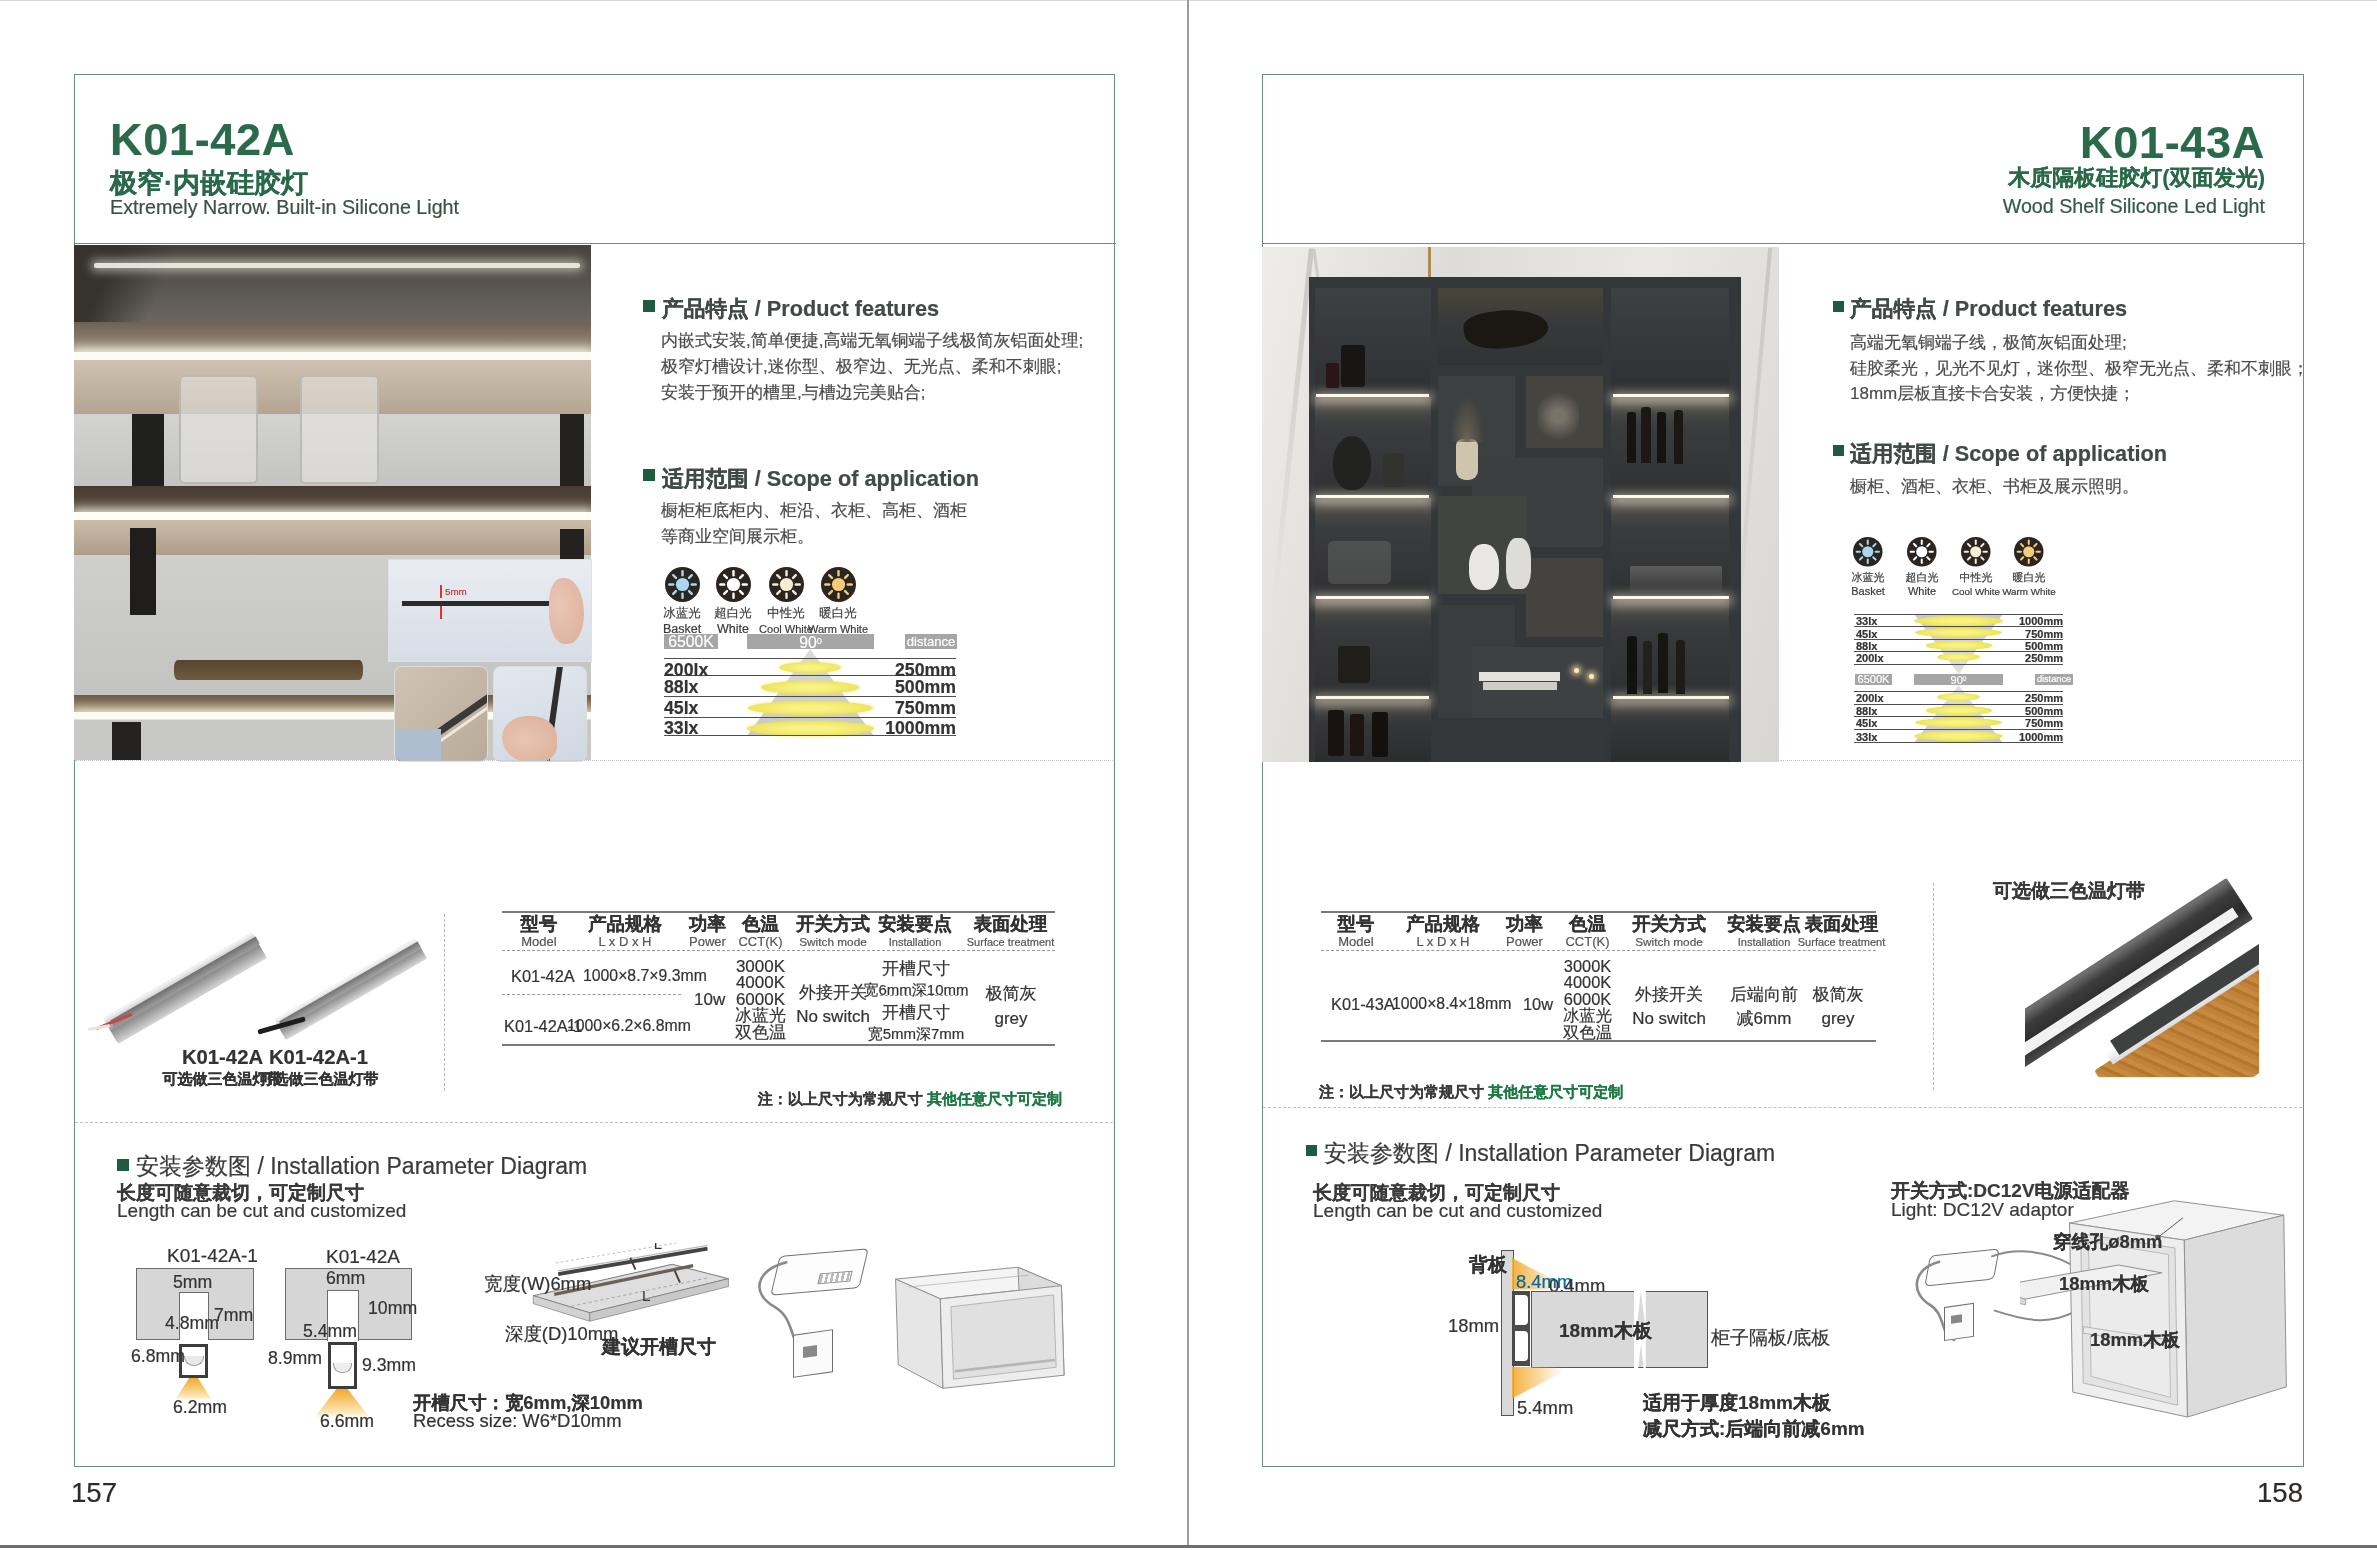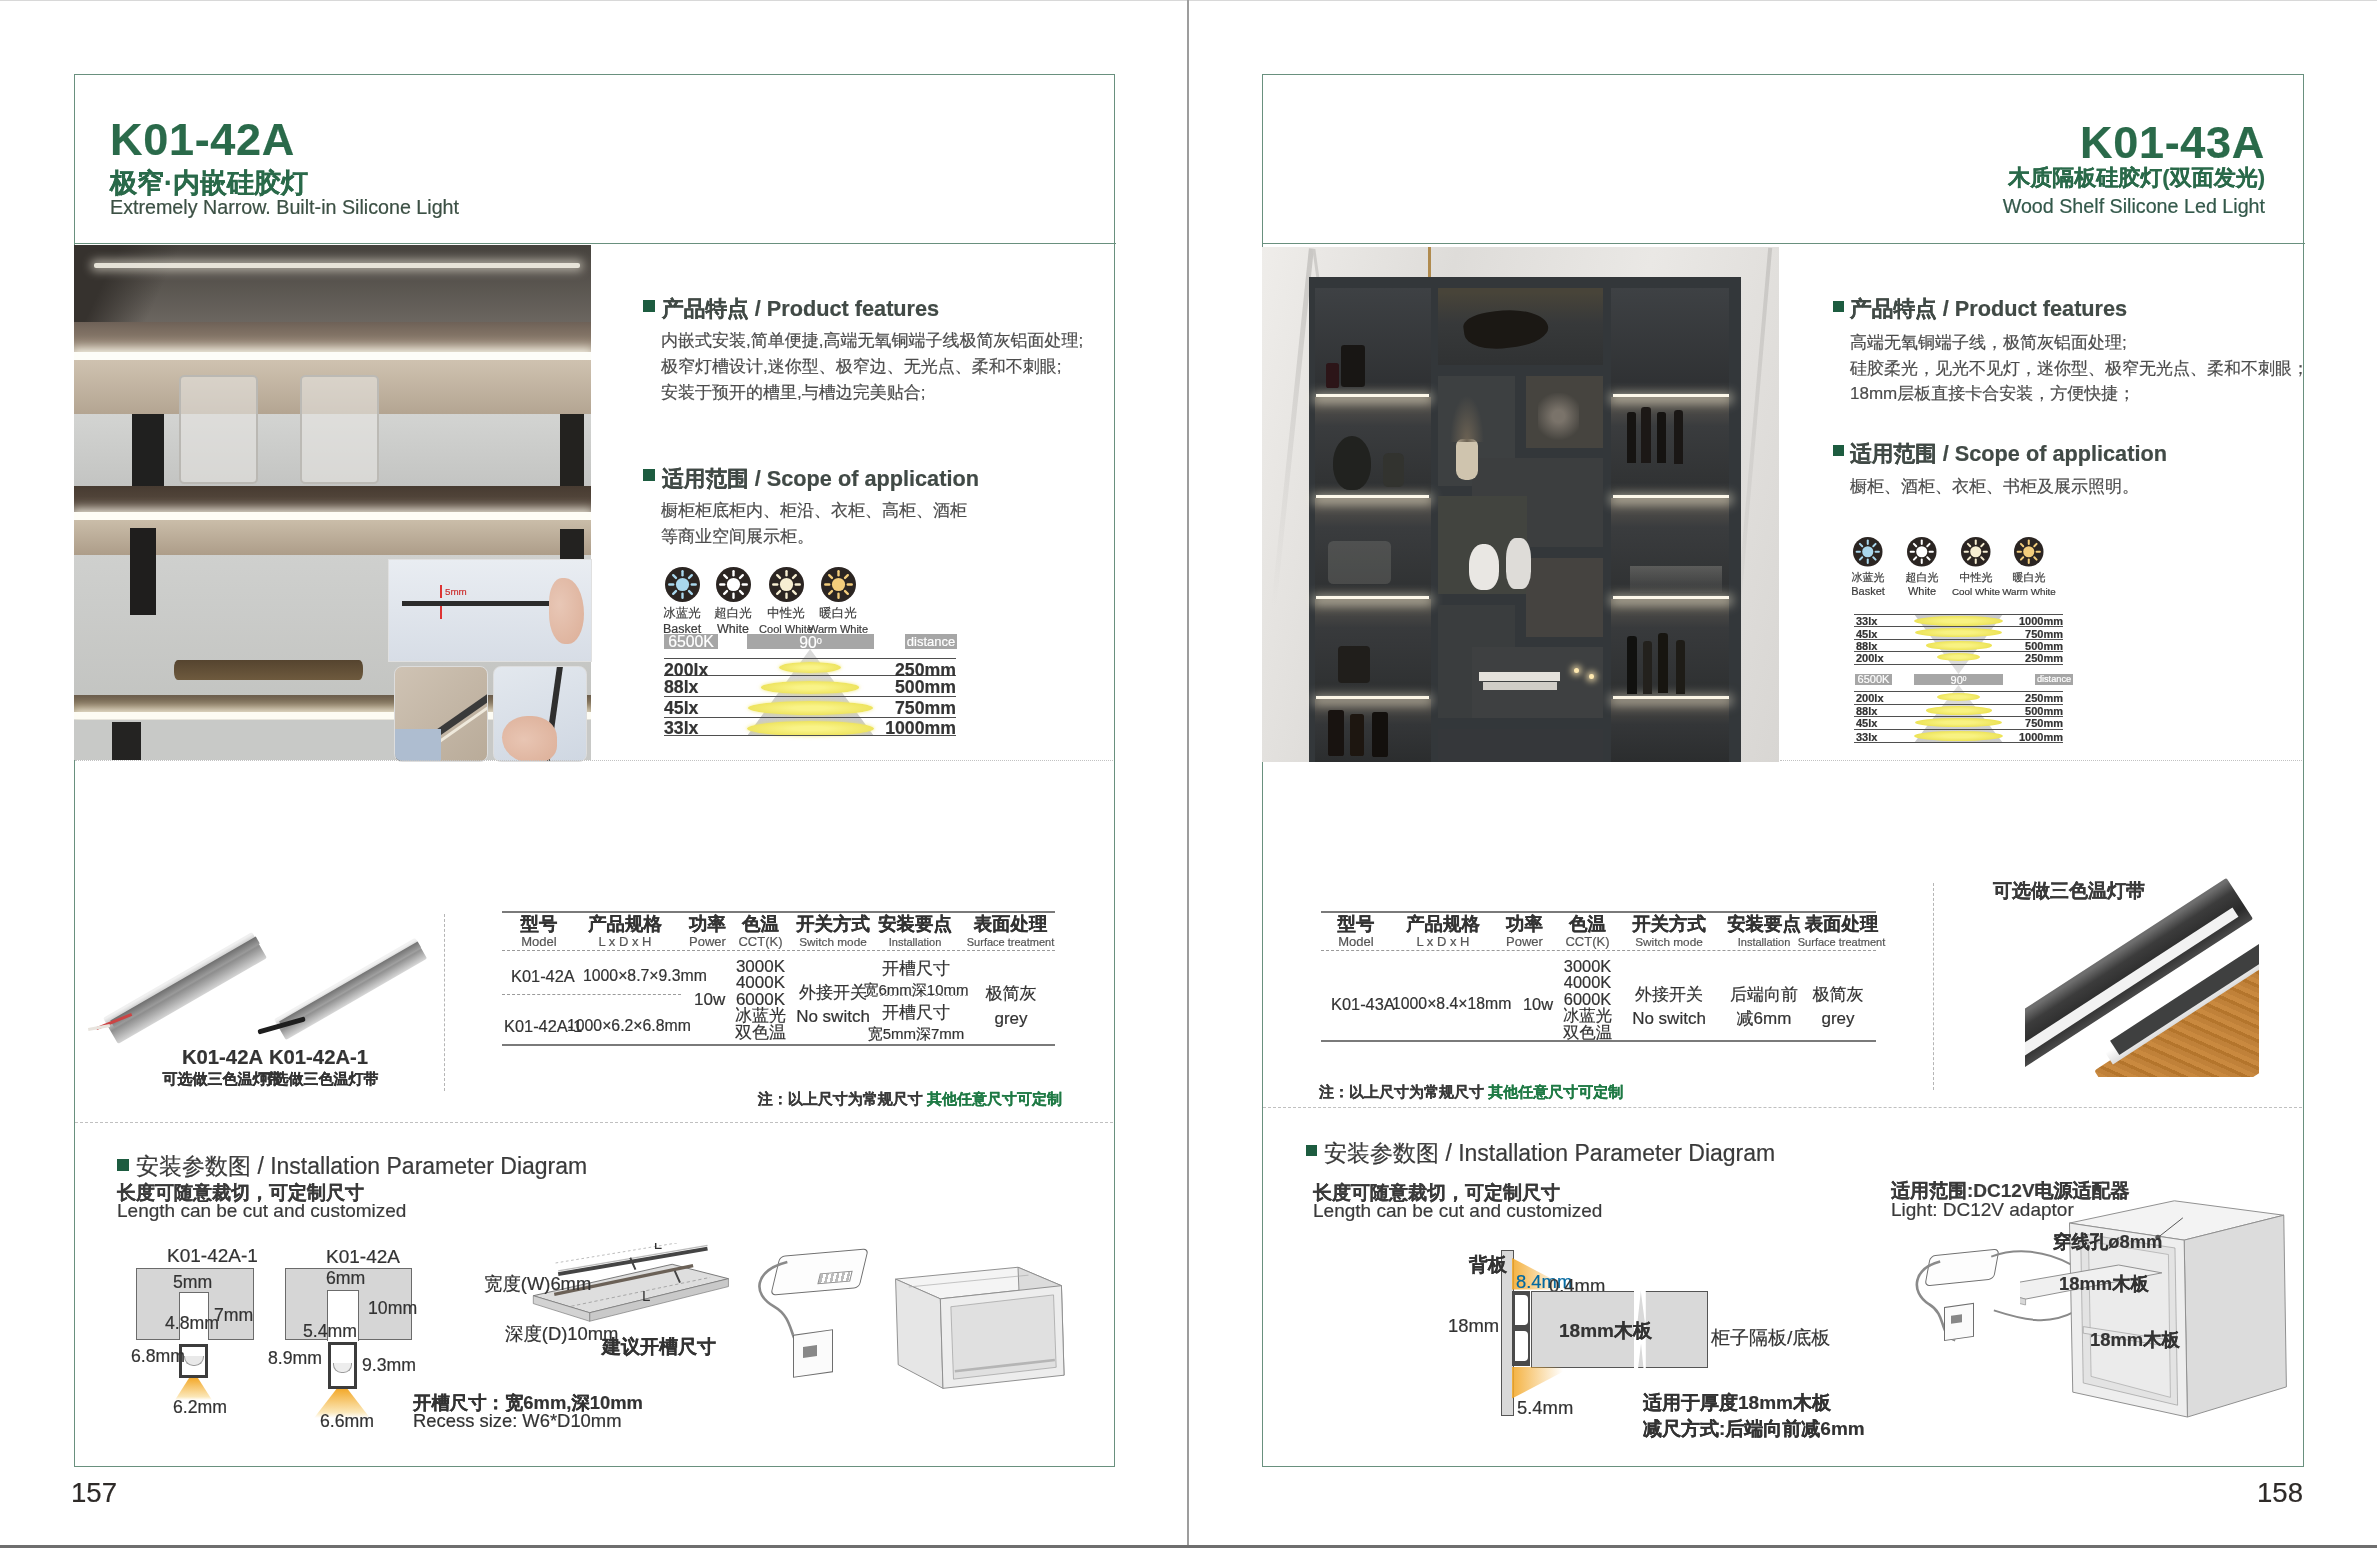--- a/index.html
+++ b/index.html
@@ -675,21 +675,21 @@
 <div class="abs" style="left:1448px;top:1315px;font-size:18.4px;color:#333;">18mm</div>
 
 <div class="abs" style="left:1711px;top:1325px;font-size:19px;color:#333;">柜子隔板/底板</div>
 
 <div class="abs" style="left:1512px;top:1367px;width:60px;height:31.5px;background:linear-gradient(90deg,#f3a92b,rgba(251,231,184,0) 85%);clip-path:polygon(0 0,100% 0,0 100%);opacity:.9;"></div>
 
 <div class="abs" style="left:1517px;top:1397px;font-size:18.4px;color:#333;">5.4mm</div>
 
 <div class="abs b" style="left:1643px;top:1390px;font-size:19px;color:#333;">适用于厚度18mm木板<br>减尺方式:后端向前减6mm</div>
 
-<div class="abs b" style="left:1891px;top:1178px;font-size:19px;color:#3a3a3a;">适用范围:DC12V电源适配器</div>
+<div class="abs b" style="left:1891px;top:1178px;font-size:19px;color:#3a3a3a;">开关方式:DC12V电源适配器</div>
 <div class="abs" style="left:1891px;top:1199px;font-size:19px;color:#3a3a3a;">Light: DC12V adaptor</div>
 
 <div class="abs" style="left:1928px;top:1252px;width:66px;height:29px;border:1.3px solid #6f6f6f;border-radius:5.3px;background:#fdfdfd;transform:skewX(-16deg) rotate(-6deg);"></div>
 
 <svg class="abs" style="left:1904px;top:1255px;" width="92" height="105" viewBox="0 0 140 160">
   <path d="M55 10 C 15 20, 8 55, 38 75 C 66 92, 52 120, 78 130" fill="none" stroke="#8a8a8a" stroke-width="4"></path>
 </svg>
 
 <div class="abs" style="left:1944px;top:1305px;width:27.6px;height:31.5px;border:1.3px solid #6f6f6f;background:#fbfbfb;transform:skewY(-8deg);"></div>
 <div class="abs" style="left:1951px;top:1315px;width:10.5px;height:7.9px;background:#888;transform:skewY(-8deg);"></div>

